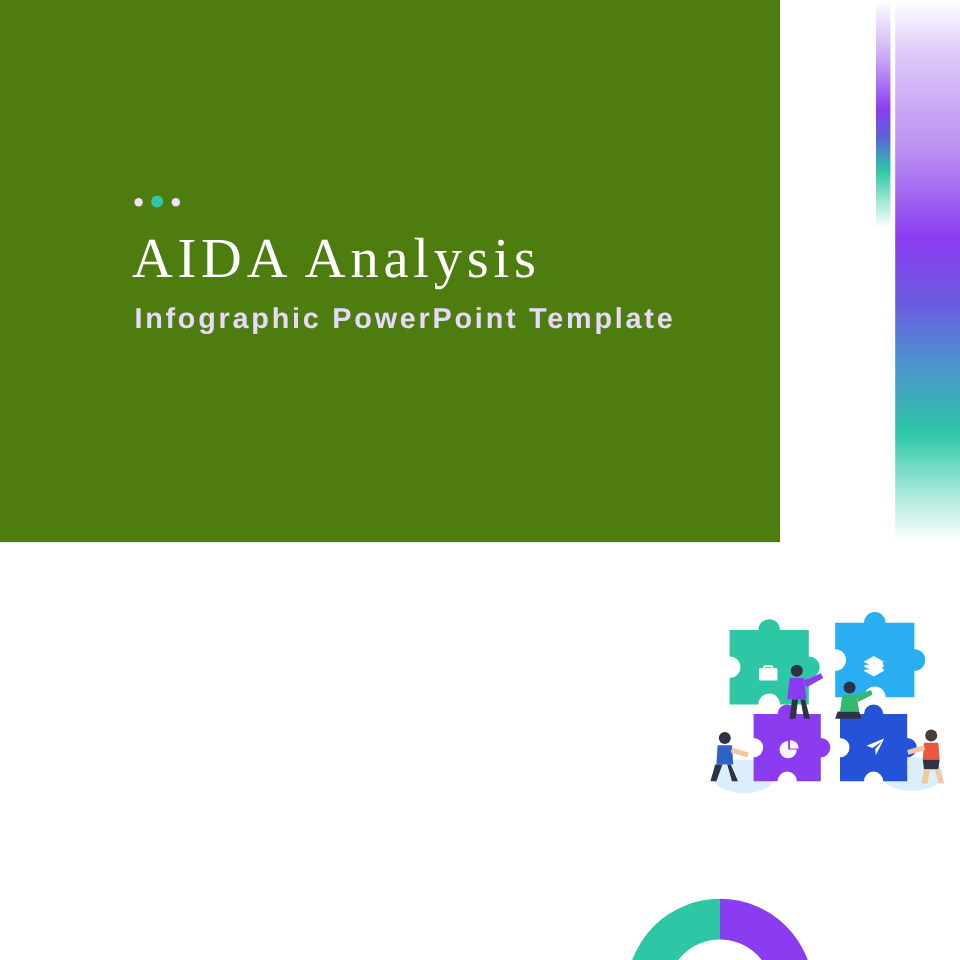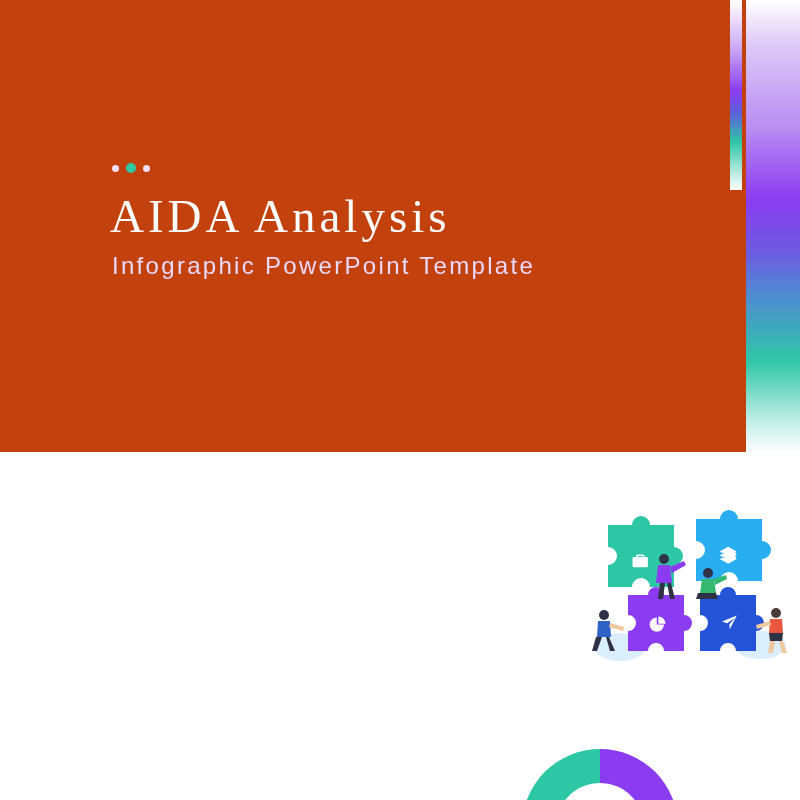--- a/index.html
+++ b/index.html
@@ -1,29 +1,29 @@
 <!DOCTYPE html>
 <html><head>
 <meta charset="utf-8">
 <style>
   html,body{margin:0;padding:0;background:#fff;}
   body{width:800px;height:800px;overflow:hidden;font-family:"Liberation Sans",sans-serif;}
   #page{position:relative;width:800px;height:800px;background:#ffffff;}
 
   
-  .hero{position:absolute;left:0;top:0;width:800px;height:452px;background:#c2410c;overflow:hidden;}
+  .hero{position:absolute;left:0;top:0;width:650px;height:452px;background:#4d7c0f;overflow:hidden;}
   .hero-dots{position:absolute;left:112px;top:163px;display:flex;align-items:center;gap:7px;}
   .hero-dots i{display:block;border-radius:50%;}
   .d-a{width:7px;height:7px;background:#f3dff7;}
   .d-b{width:10px;height:10px;background:#2fc7a4;}
   .d-c{width:7px;height:7px;background:#f3dff7;}
   .hero-title{position:absolute;left:110px;top:192px;color:#ffffff;font-family:"Liberation Serif",serif;
     font-size:47px;letter-spacing:4px;font-weight:400;line-height:1.05;white-space:nowrap;}
   .hero-sub{position:absolute;left:112px;top:252px;color:#e8d9fb;font-family:"Liberation Sans",sans-serif;
-    font-size:24px;letter-spacing:2.3px;font-weight:400;white-space:nowrap;}
+    font-size:24px;letter-spacing:2.3px;font-weight:700;white-space:nowrap;}
 
   
   .strip-narrow{position:absolute;left:730px;top:0;width:12px;height:190px;
     background:linear-gradient(180deg,#ffffff 0%,#c9a6f4 26%,#8b3cf0 48%,#5a63d8 60%,#2ec7a6 75%,#9fe6d6 88%,#ffffff 100%);}
   .strip-wide{position:absolute;left:746px;top:0;width:54px;height:452px;
     background:linear-gradient(180deg,#ffffff 0%,#ddc9f8 10%,#b98ef2 28%,#8b3cf0 44%,#6b5ce0 56%,#4e8fd0 66%,#2ec7a6 80%,#a9e9dc 91%,#ffffff 100%);}
 
   
   .slide{position:absolute;background:#ffffff;overflow:hidden;}
 

